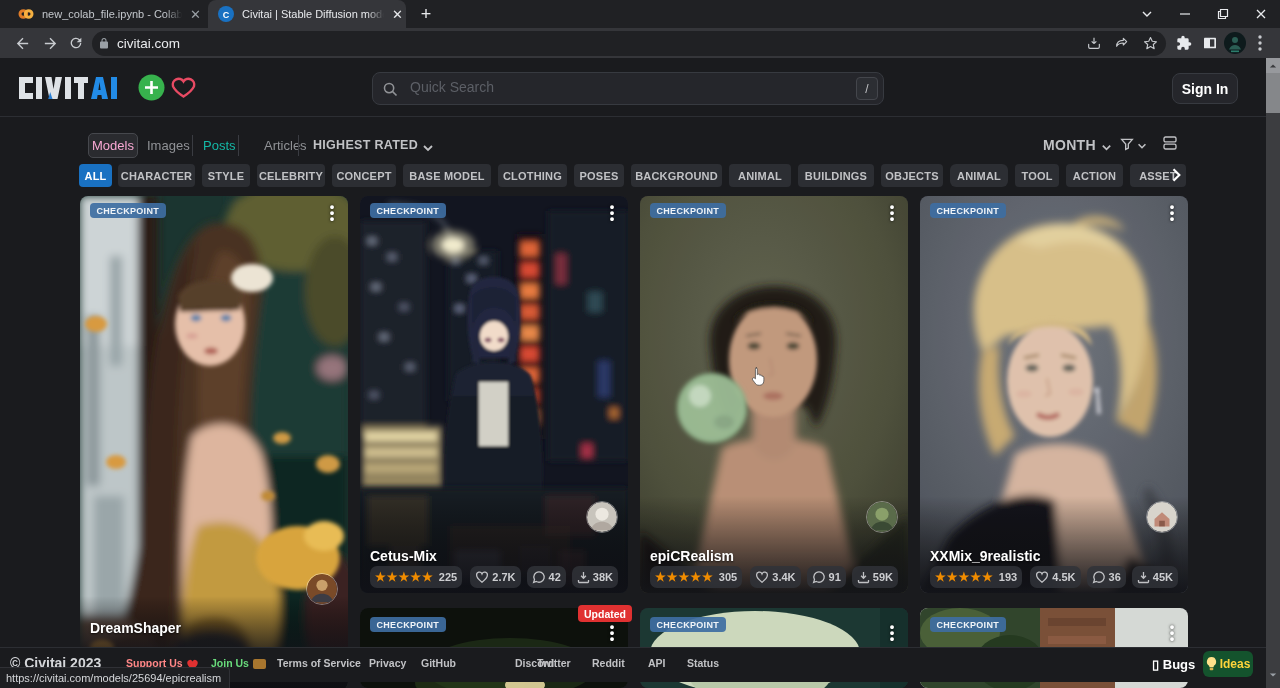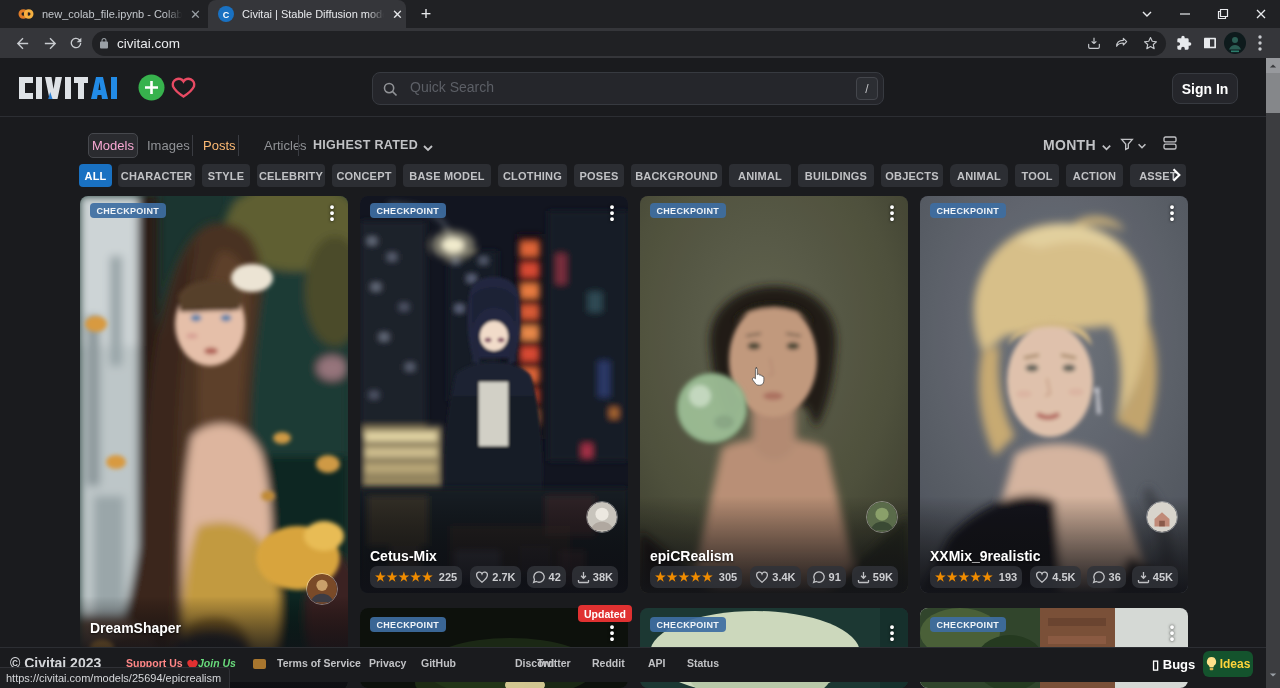--- a/index.html
+++ b/index.html
@@ -189,21 +189,21 @@
           <circle cx="10" cy="10" r="6.5"></circle>
           <path d="M15 15l5.5 5.5"></path>
         </svg>
     <div class="abs" style="left:410px; top:21px; font-size:14px; color:#5c5f66;">Quick Search</div>
     <div class="abs" style="left:856px; top:19px; width:22px; height:23px; background:#2c2e33; border:1px solid #44464c; border-radius:4px; color:#c1c2c5; font-size:12px; display:flex; align-items:center; justify-content:center;">/</div>
     <div id="signin">Sign In</div>
   </div>
 
   <div class="abs" style="left:88px; top:75px; width:50px; height:25px; background:#2a2b2f; border:1px solid #46484d; border-radius:5px; color:#f9a8d4; font-size:13px; display:flex; align-items:center; justify-content:center;">Models</div>
   <div class="abs" style="left:147px; top:80px; color:#909296; font-size:13px;">Images</div>
-  <div class="abs" style="left:203px; top:80px; color:#fdba74; font-size:13px;">Posts</div>
+  <div class="abs" style="left:203px; top:80px; color:#14b8a6; font-size:13px;">Posts</div>
   <div class="abs" style="left:248px; top:80px; color:#909296; font-size:13px;margin-left:16px;">Articles</div>
   <div class="abs" style="left:192px; top:77px; width:1px; height:21px; background:#3a3c42;"></div>
   <div class="abs" style="left:238px; top:77px; width:1px; height:21px; background:#3a3c42;"></div>
   <div class="abs" style="left:298px; top:77px; width:1px; height:21px; background:#3a3c42;"></div>
   <div class="abs" style="left:313px; top:80px; font-size:12.5px; font-weight:bold; letter-spacing:0.3px; color:#c1c2c5;">HIGHEST RATED</div>
   <svg class="abs" style="left:421px; top:83px;" width="14" height="14" viewBox="0 0 14 14">
         <path d="M3 5l4 4 4-4" stroke="#c1c2c5" stroke-width="1.8" fill="none"></path>
       </svg>
   <div class="abs" style="left:1043px; top:79px; font-size:14px; font-weight:bold; letter-spacing:0.3px; color:#c1c2c5;">MONTH</div>
   <svg class="abs" style="left:1100px; top:83px;" width="13" height="13" viewBox="0 0 14 14">
@@ -664,21 +664,21 @@
     <div class="badge" style="top:9px;">CHECKPOINT</div>
     <div class="dots" style="top:16px;">•<br>•<br>•</div>
   </div>
 
   <div id="footer">
     <span class="flink abs" style="left:10px; top:7px; font-size:14px; color:#d4d6d9;">© Civitai 2023</span>
     <span class="flink abs" style="left:126px; top:9px; color:#ff8787;">Support Us</span>
     <svg class="abs" style="left:186px; top:10px;" width="13" height="13" viewBox="0 0 14 14">
           <path d="M7 12.6 C3 9.6 1.3 7.2 1.3 5 A3 3 0 0 1 7 3.7 A3 3 0 0 1 12.7 5 C12.7 7.2 11 9.6 7 12.6Z" fill="#e03131"></path>
         </svg>
-    <span class="flink abs" style="left:198px; top:9px; color:#69db7c;font-style:italic;">Join Us</span>
+    <span class="flink abs" style="left:211px; top:9px; color:#69db7c;">Join Us</span>
     <span class="abs" style="left:253px; top:11px; width:13px; height:10px; background:#a8762e; border-radius:2px;"></span>
     <span class="flink abs" style="left:277px; top:9px;">Terms of Service</span>
     <span class="flink abs" style="left:369px; top:9px;">Privacy</span>
     <span class="flink abs" style="left:421px; top:9px;">GitHub</span>
     <span class="flink abs" style="left:479px; top:9px;padding-left:36px;">Discord</span>
     <span class="flink abs" style="left:537px; top:9px;">Twitter</span>
     <span class="flink abs" style="left:592px; top:9px;">Reddit</span>
     <span class="flink abs" style="left:648px; top:9px;">API</span>
     <span class="flink abs" style="left:687px; top:9px;">Status</span>
     <span class="flink abs" style="left:1152px; top:9px; color:#fff; font-size:13px;">▯ Bugs</span>

